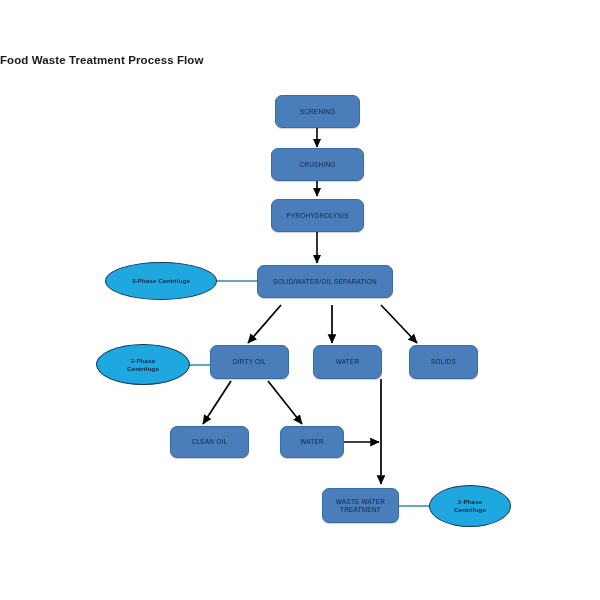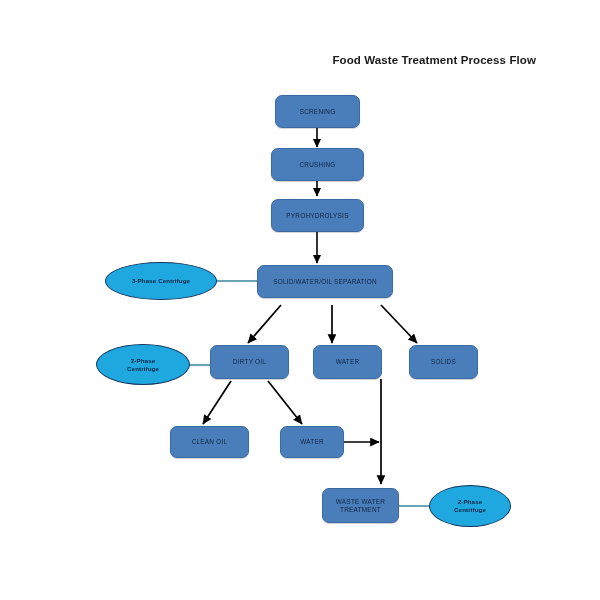--- a/index.html
+++ b/index.html
@@ -13,21 +13,21 @@
     height: 600px;
     background: #ffffff;
     font-family: "Liberation Sans", sans-serif;
     overflow: hidden;
   }
   #title {
     position: absolute;
     left: 0;
     top: 54px;
     width: 536px;
-    text-align: right;
+    text-align: left;
     font-size: 11.5px;
     font-weight: bold;
     color: #1a1a1a;
     letter-spacing: 0.1px;
   }
   .node {
     position: absolute;
     box-sizing: border-box;
     display: flex;
     align-items: center;

